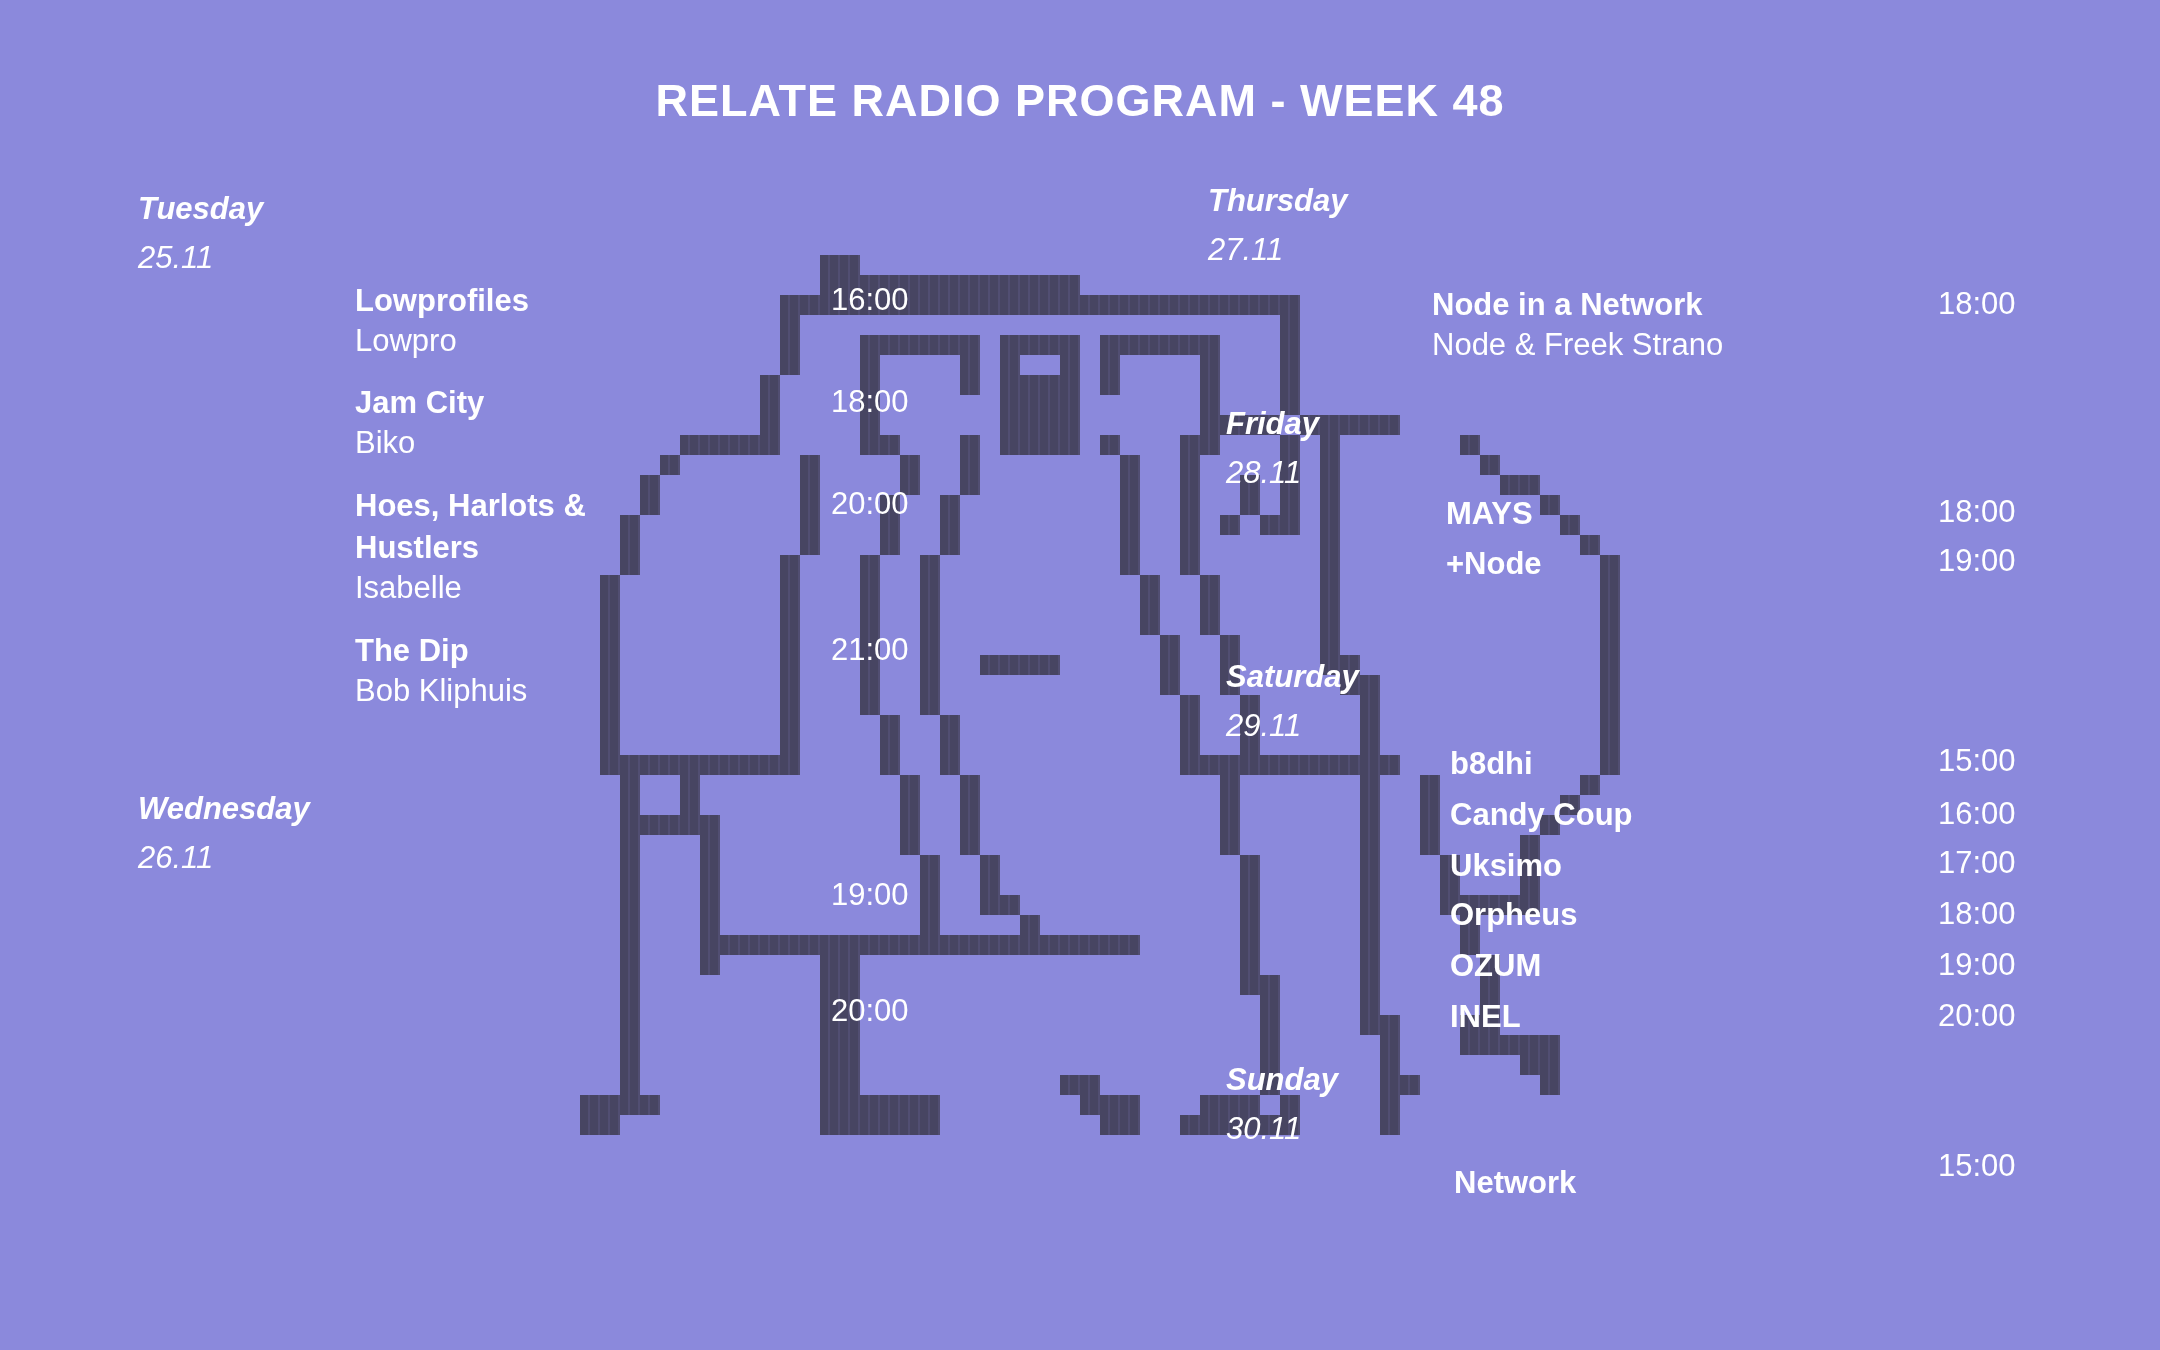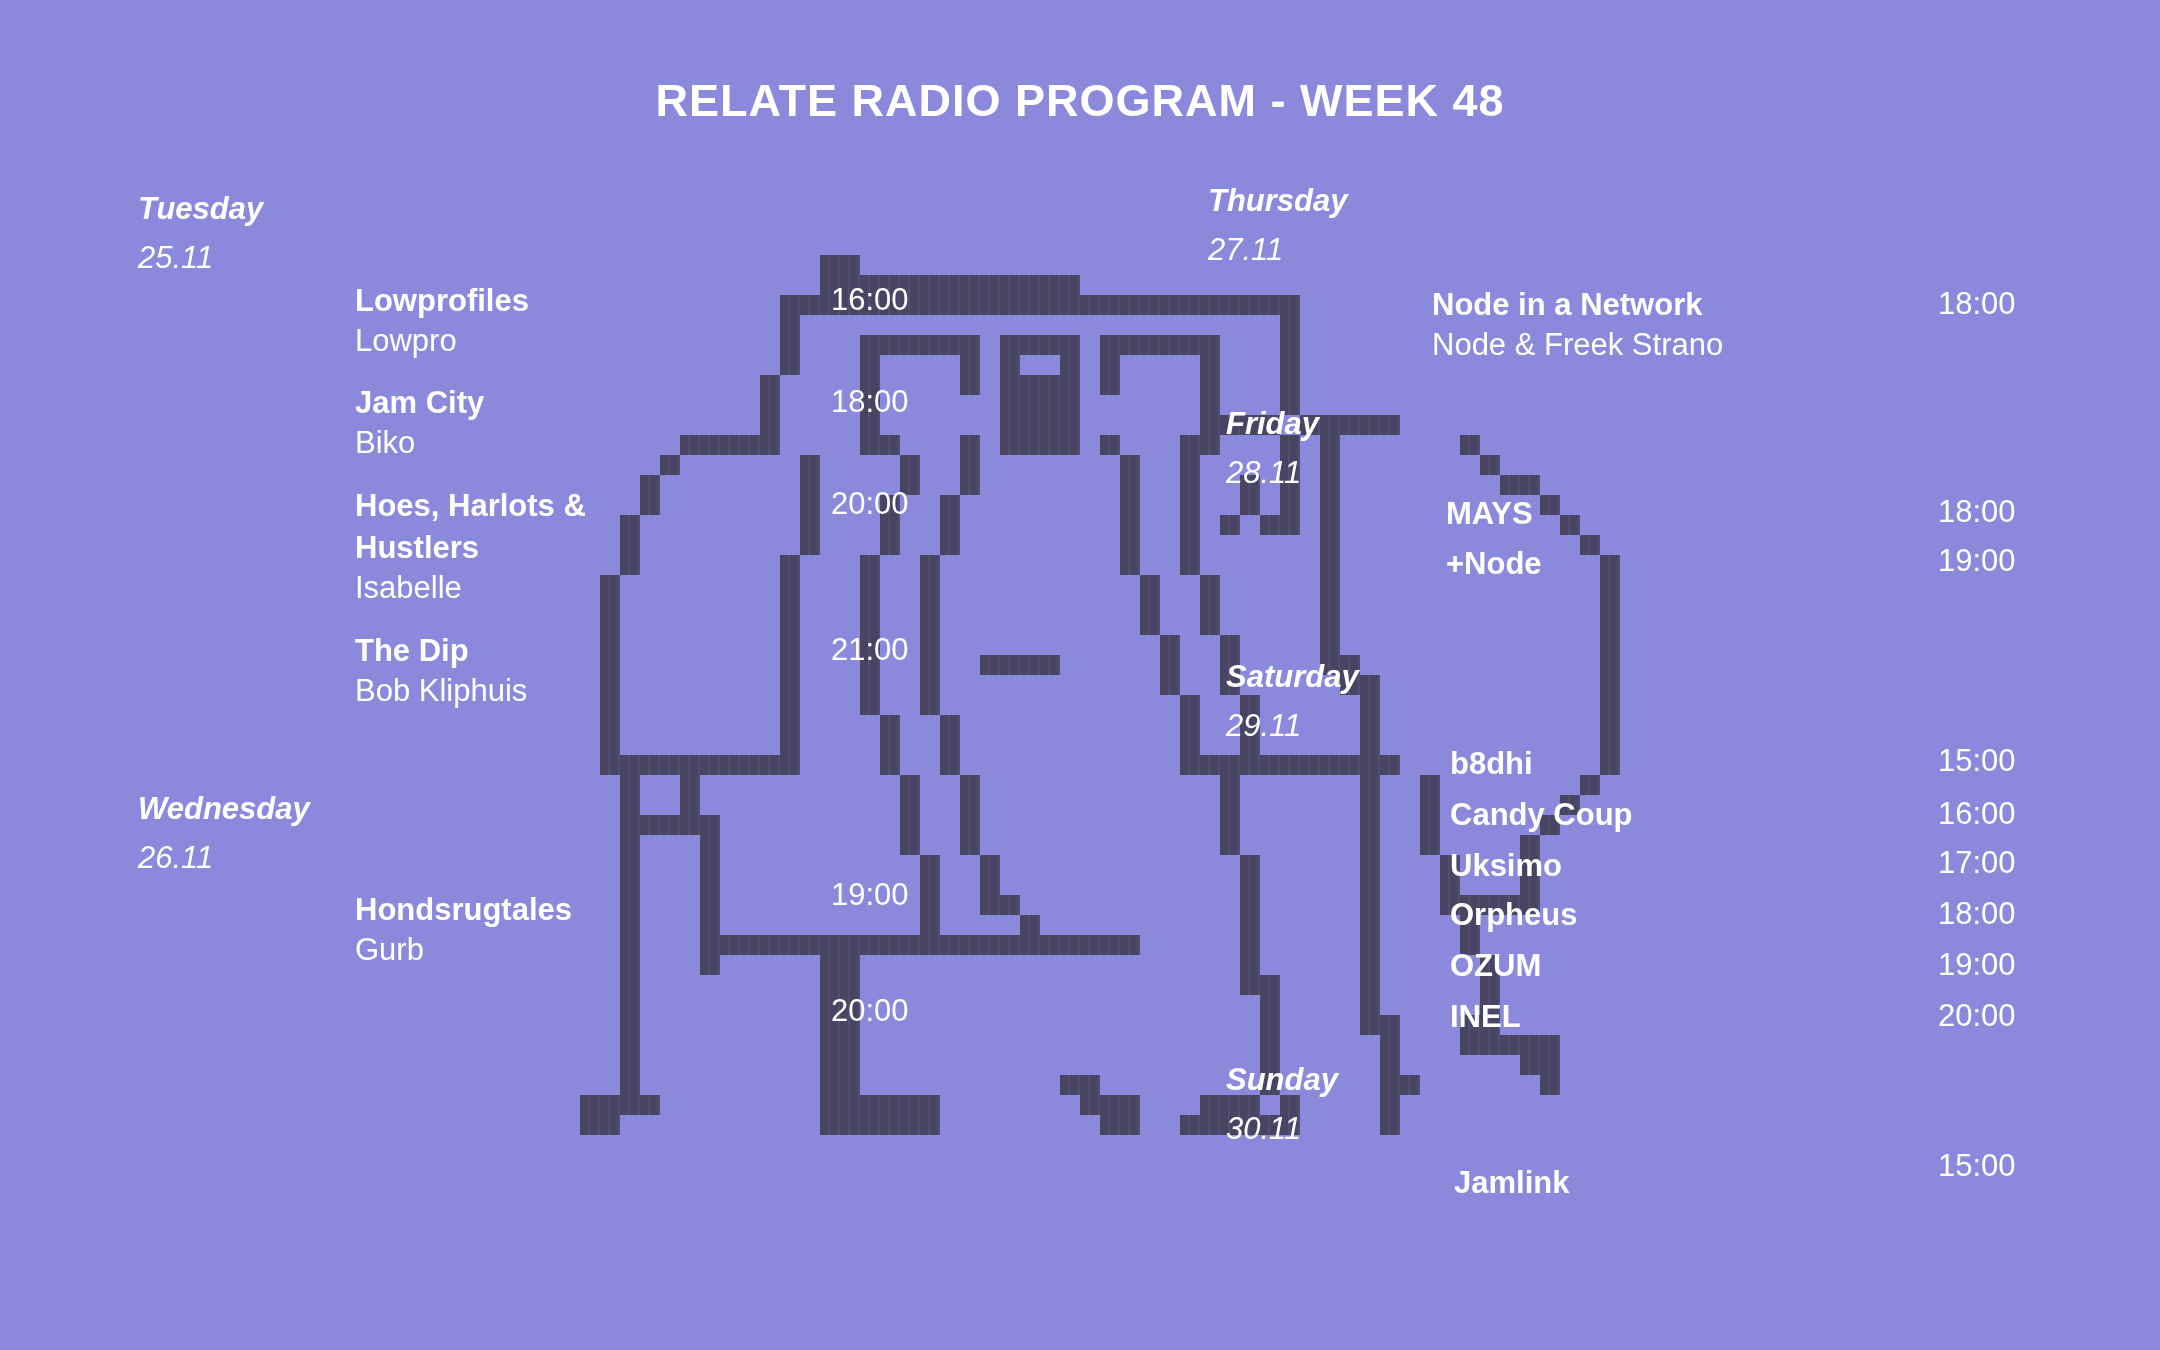--- a/index.html
+++ b/index.html
@@ -362,24 +362,20 @@
   <div class="show" style="left:355px;top:630px">
     <div class="show-name">The Dip</div>
     <div class="show-artist">Bob Kliphuis</div>
   </div>
   <div class="time" style="left:831px;top:630px">21:00</div>
 
   <div class="day" style="left:138px;top:791px">
     <div class="day-name">Wednesday</div>
     <div class="day-date">26.11</div>
   </div>
-  <div class="show" style="left:355px;top:889px">
-    <div class="show-name">Hondsrugtales</div>
-    <div class="show-artist">Gurb</div>
-  </div>
   <div class="time" style="left:831px;top:875px">19:00</div>
 
   <div class="show" style="left:355px;top:991px">
   </div>
   <div class="time" style="left:831px;top:991px">20:00</div>
 
   <div class="day" style="left:1208px;top:183px">
     <div class="day-name">Thursday</div>
     <div class="day-date">27.11</div>
   </div>
@@ -435,17 +431,17 @@
   <div class="show" style="left:1450px;top:996px">
     <div class="show-name">INEL</div>
   </div>
   <div class="time" style="left:1938px;top:996px">20:00</div>
 
   <div class="day" style="left:1226px;top:1062px">
     <div class="day-name">Sunday</div>
     <div class="day-date">30.11</div>
   </div>
   <div class="show" style="left:1454px;top:1162px">
-    <div class="show-name">Jamlink</div>
+    <div class="show-name">Network</div>
   </div>
   <div class="time" style="left:1938px;top:1146px">15:00</div>
 
 </div>
 
 </body></html>

